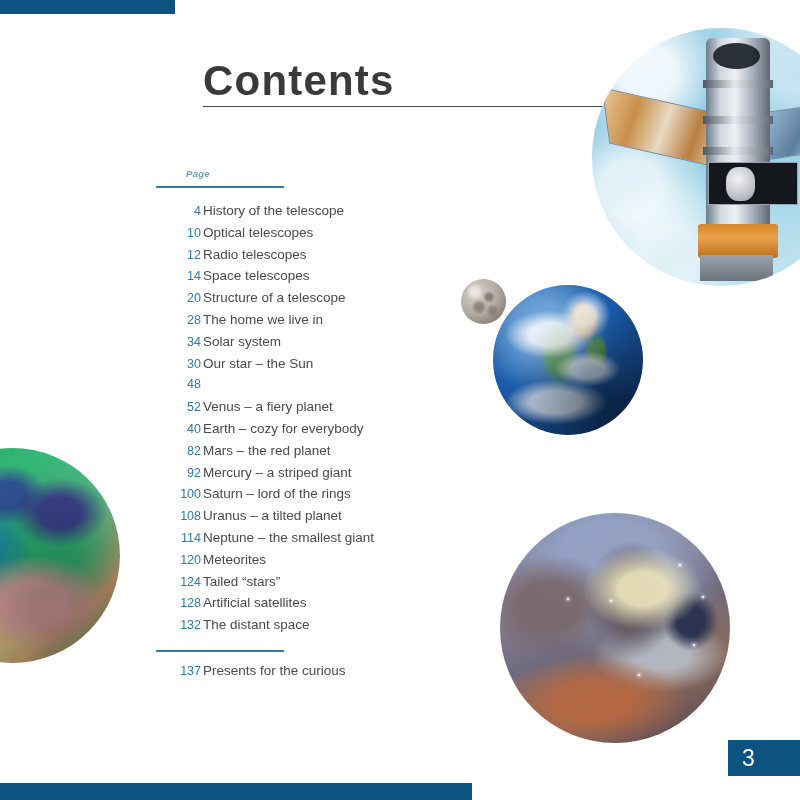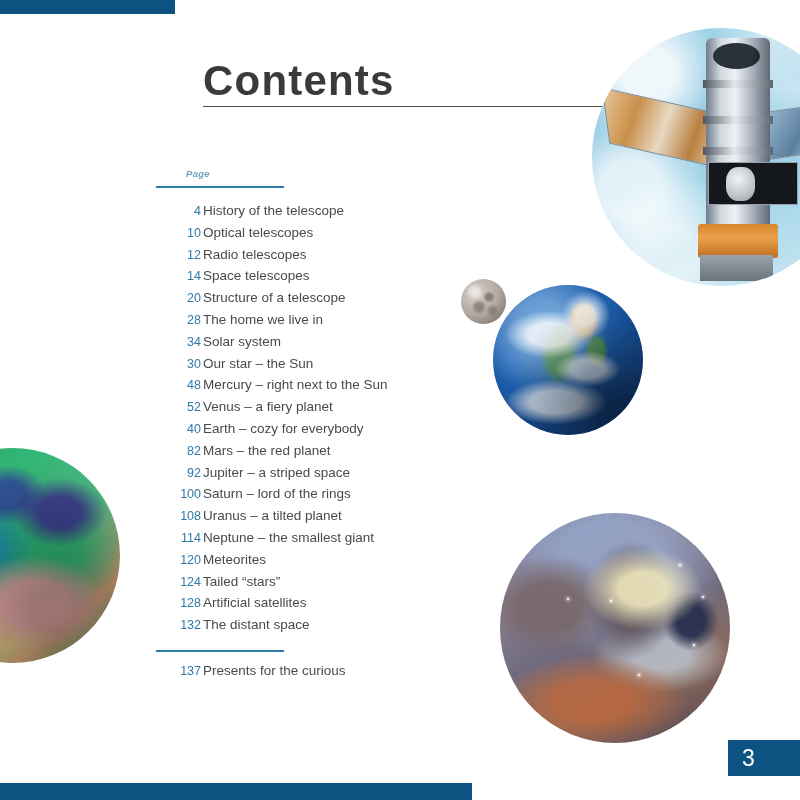--- a/index.html
+++ b/index.html
@@ -348,37 +348,36 @@
     <div class="toc-row">
       <span class="toc-page">34</span>
       <span class="toc-title">Solar system</span>
     </div>
     <div class="toc-row">
       <span class="toc-page">30</span>
       <span class="toc-title">Our star – the Sun</span>
     </div>
     <div class="toc-row">
       <span class="toc-page">48</span>
-      <span class="toc-title">Mercury – right next to the Sun</span>
     </div>
     <div class="toc-row">
       <span class="toc-page">52</span>
       <span class="toc-title">Venus – a fiery planet</span>
     </div>
     <div class="toc-row">
       <span class="toc-page">40</span>
       <span class="toc-title">Earth – cozy for everybody</span>
     </div>
     <div class="toc-row">
       <span class="toc-page">82</span>
       <span class="toc-title">Mars – the red planet</span>
     </div>
     <div class="toc-row">
       <span class="toc-page">92</span>
-      <span class="toc-title">Jupiter – a striped space</span>
+      <span class="toc-title">Mercury – a striped giant</span>
     </div>
     <div class="toc-row">
       <span class="toc-page">100</span>
       <span class="toc-title">Saturn – lord of the rings</span>
     </div>
     <div class="toc-row">
       <span class="toc-page">108</span>
       <span class="toc-title">Uranus – a tilted planet</span>
     </div>
     <div class="toc-row">

